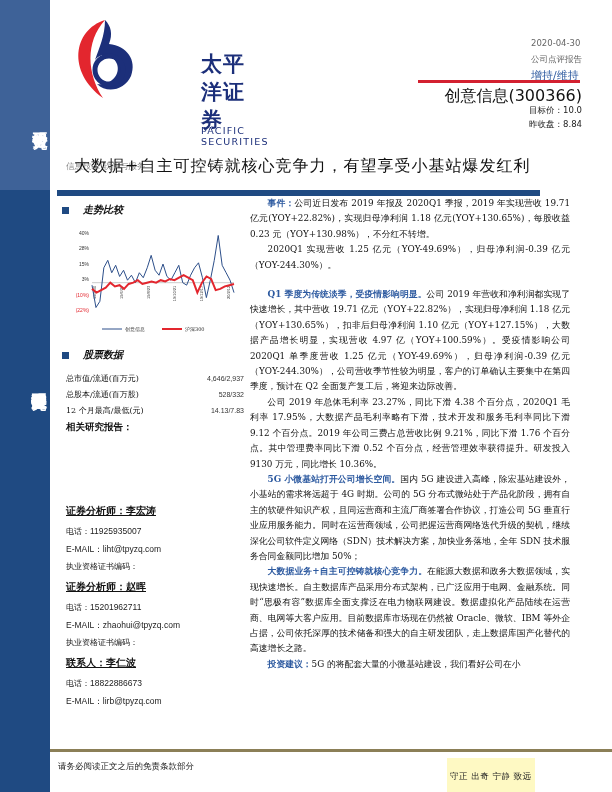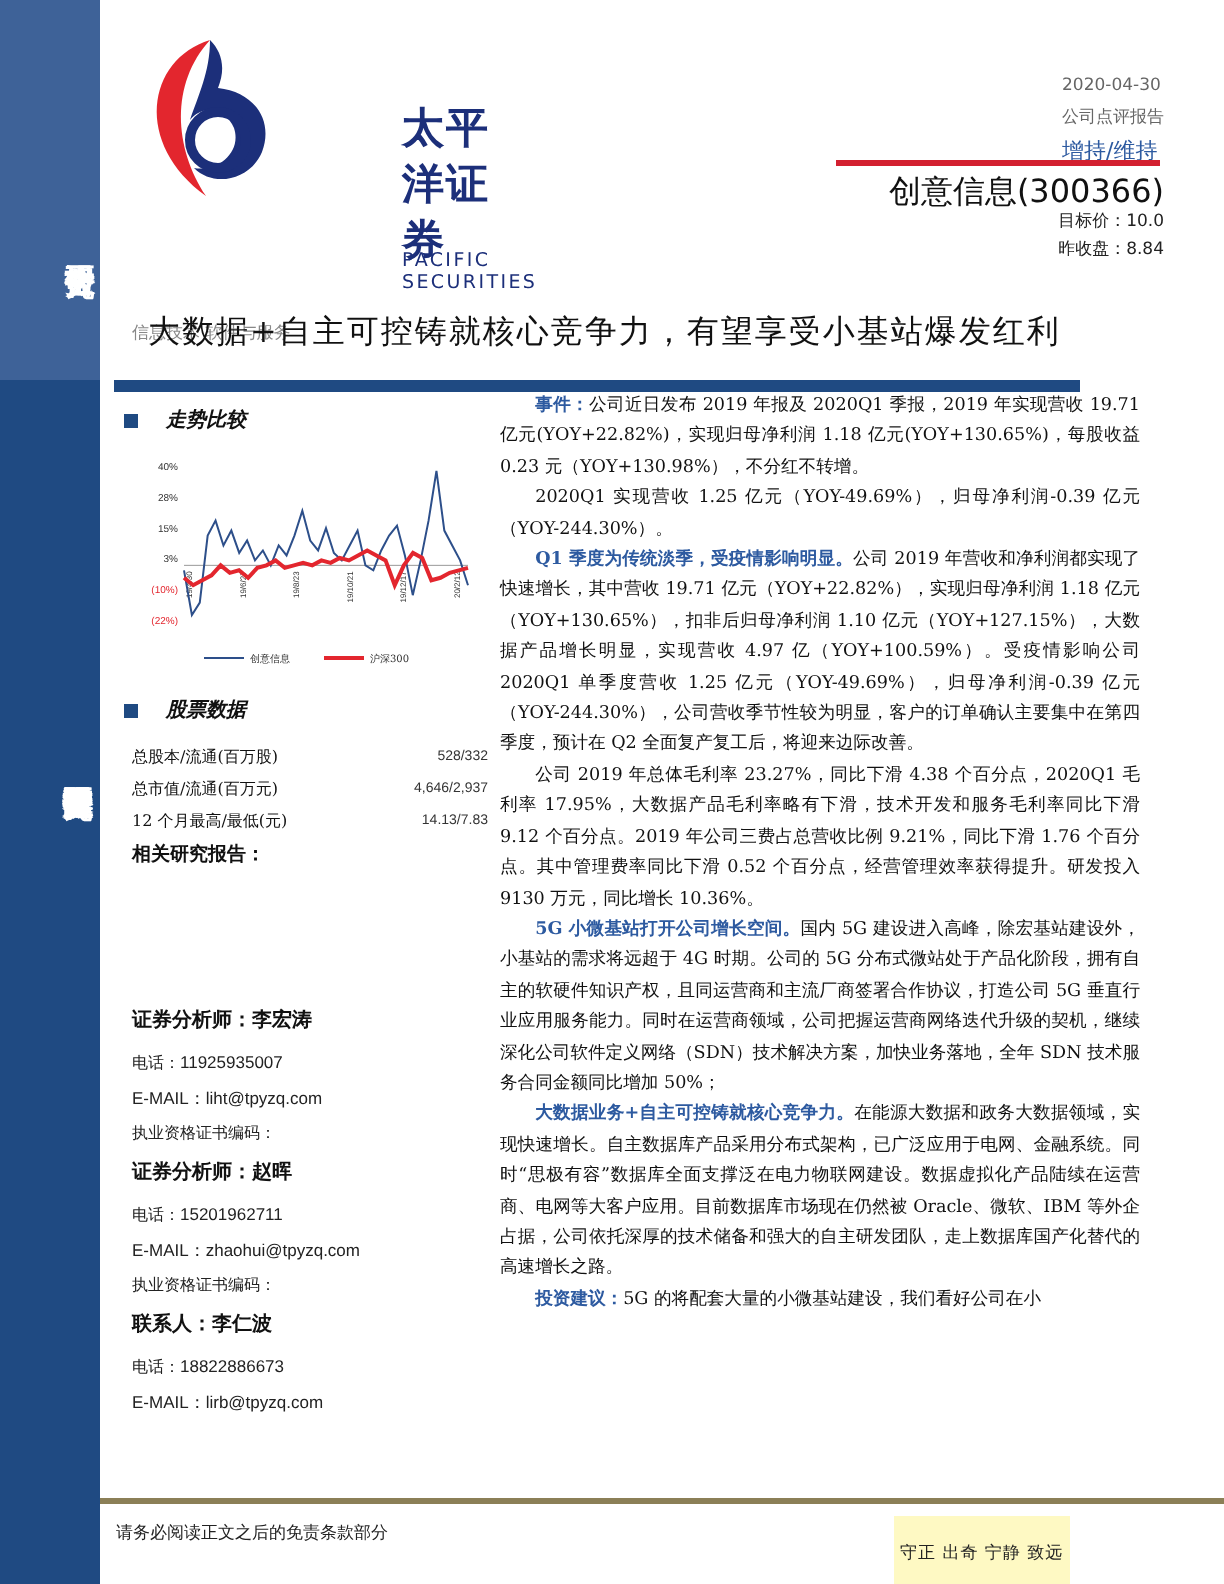--- a/index.html
+++ b/index.html
@@ -57,28 +57,28 @@
   .sec-head .sq { display: inline-block; width: 7px; height: 7px; background: #1f4a82; margin-right: 14px; vertical-align: middle; }
   .chart { position: absolute; left: 62px; top: 225px; width: 180px; height: 115px; }
 
   .stock-table { position: absolute; left: 66px; top: 371px; width: 178px; font-size: 8px; }
   .stock-row { display: flex; justify-content: space-between; height: 16px; line-height: 16px; }
   .stock-row .v { font-family: "Liberation Sans", sans-serif; font-size: 7px; color: #333; }
 
   .related { position: absolute; left: 66px; top: 421px; font-weight: bold; font-size: 9.5px; }
 
   .contacts { position: absolute; left: 66px; top: 500px; width: 180px; }
-  .c-name { font-weight: bold; font-size: 10px; height: 22px; line-height: 22px; }
+  .c-name { font-weight: bold; font-size: 10px; height: 22px; line-height: 22px; text-decoration: underline; }
   .c-line { font-size: 8px; height: 18px; line-height: 18px; color: #222; }
   .c-line .en { font-family: "Liberation Sans", sans-serif; font-size: 8.5px; }
 
   .main-text { position: absolute; left: 250px; top: 196px; width: 320px;
     font-size: 8.8px; line-height: 15.4px; color: #111; text-align: justify; }
   .para { text-indent: 2em; margin: 0; }
-  .para.sp { margin-top: 0; }
+  .para.sp { margin-top: 14px; }
   .hl { color: #2d5aa0; font-weight: bold; }
 
   .footer-line { position: absolute; left: 50px; top: 749px; width: 562px; height: 3px; background: #8b7f57; }
   .footer-left { position: absolute; left: 58px; top: 761px; font-size: 8.5px; color: #222; }
   .footer-right { position: absolute; left: 447px; top: 758px; font-size: 8.5px; color: #222;
     background: #fef9c3; padding: 13px 3px; letter-spacing: 0.5px; }
 </style>
 </head>
 <body>
 
@@ -138,26 +138,26 @@
       <line x1="100" x2="120" y1="104" y2="104" stroke="#e3262e" stroke-width="2"></line>
       <text x="123" y="106" font-size="5" fill="#333">沪深300</text>
     </svg>
 </div>
 
 <div class="sec-head" style="top:348px;">
   <span class="sq"></span><span>股票数据</span>
 </div>
 <div class="stock-table">
   <div class="stock-row">
+    <span>总市值/流通(百万元)</span>
+    <span class="v">4,646/2,937</span>
+  </div>
+  <div class="stock-row">
     <span>总股本/流通(百万股)</span>
     <span class="v">528/332</span>
-  </div>
-  <div class="stock-row">
-    <span>总市值/流通(百万元)</span>
-    <span class="v">4,646/2,937</span>
   </div>
   <div class="stock-row">
     <span>12 个月最高/最低(元)</span>
     <span class="v">14.13/7.83</span>
   </div>
 </div>
 
 <div class="related">相关研究报告：</div>
 
 <div class="contacts">

